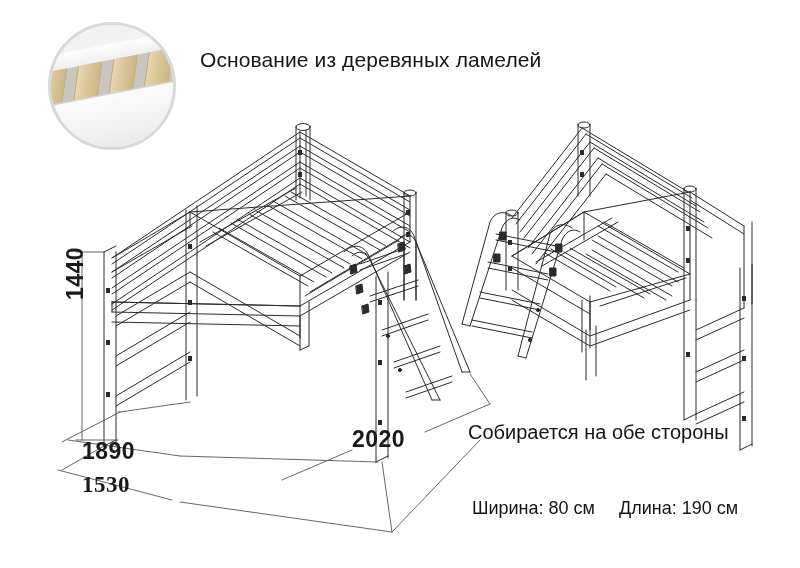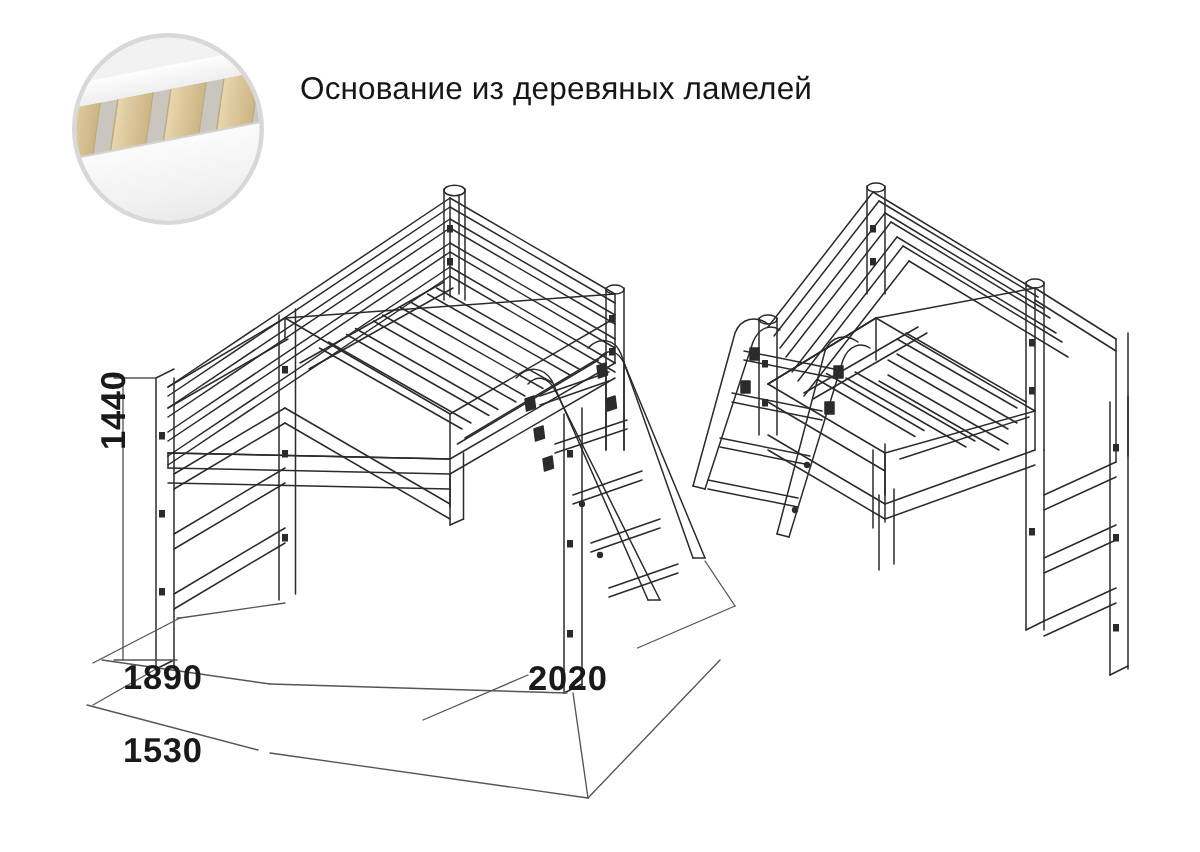--- a/index.html
+++ b/index.html
@@ -115,22 +115,22 @@
     letter-spacing: .5px;
     white-space: nowrap;
   }
   .dim-h {
     left: 62px;
     top: 300px;
     transform: rotate(-90deg);
     transform-origin: left top;
   }
   .dim-1020 { left: 82px; top: 438px; }
-  .dim-1530 { left: 82px; top: 487px; }
-  .dim-2020 { left: 352px; top: 439px; }
+  .dim-1530 { left: 82px; top: 472px; font-family: Liberation Serif, serif; }
+  .dim-2020 { left: 352px; top: 426px; }
 
   
   .both-sides {
     position: absolute;
     left: 468px;
     top: 421px;
     font-size: 20px;
     color: #141414;
     white-space: nowrap;
   }
@@ -534,14 +534,18 @@
         <path d="M440,402 L425,432" opacity="0"></path>
       </g>
     </g>
   </svg>
 
   <div class="dim dim-h">1440</div>
   <div class="dim dim-1020">1890</div>
   <div class="dim dim-1530">1530</div>
   <div class="dim dim-2020">2020</div>
 
+  <div class="both-sides">Собирается на обе стороны</div>
+  <div class="sizes">
+    <span>Ширина: 80 см</span><span class="gap"></span><span>Длина: 190 см</span>
+  </div>
 
 </div>
 
 </body></html>

